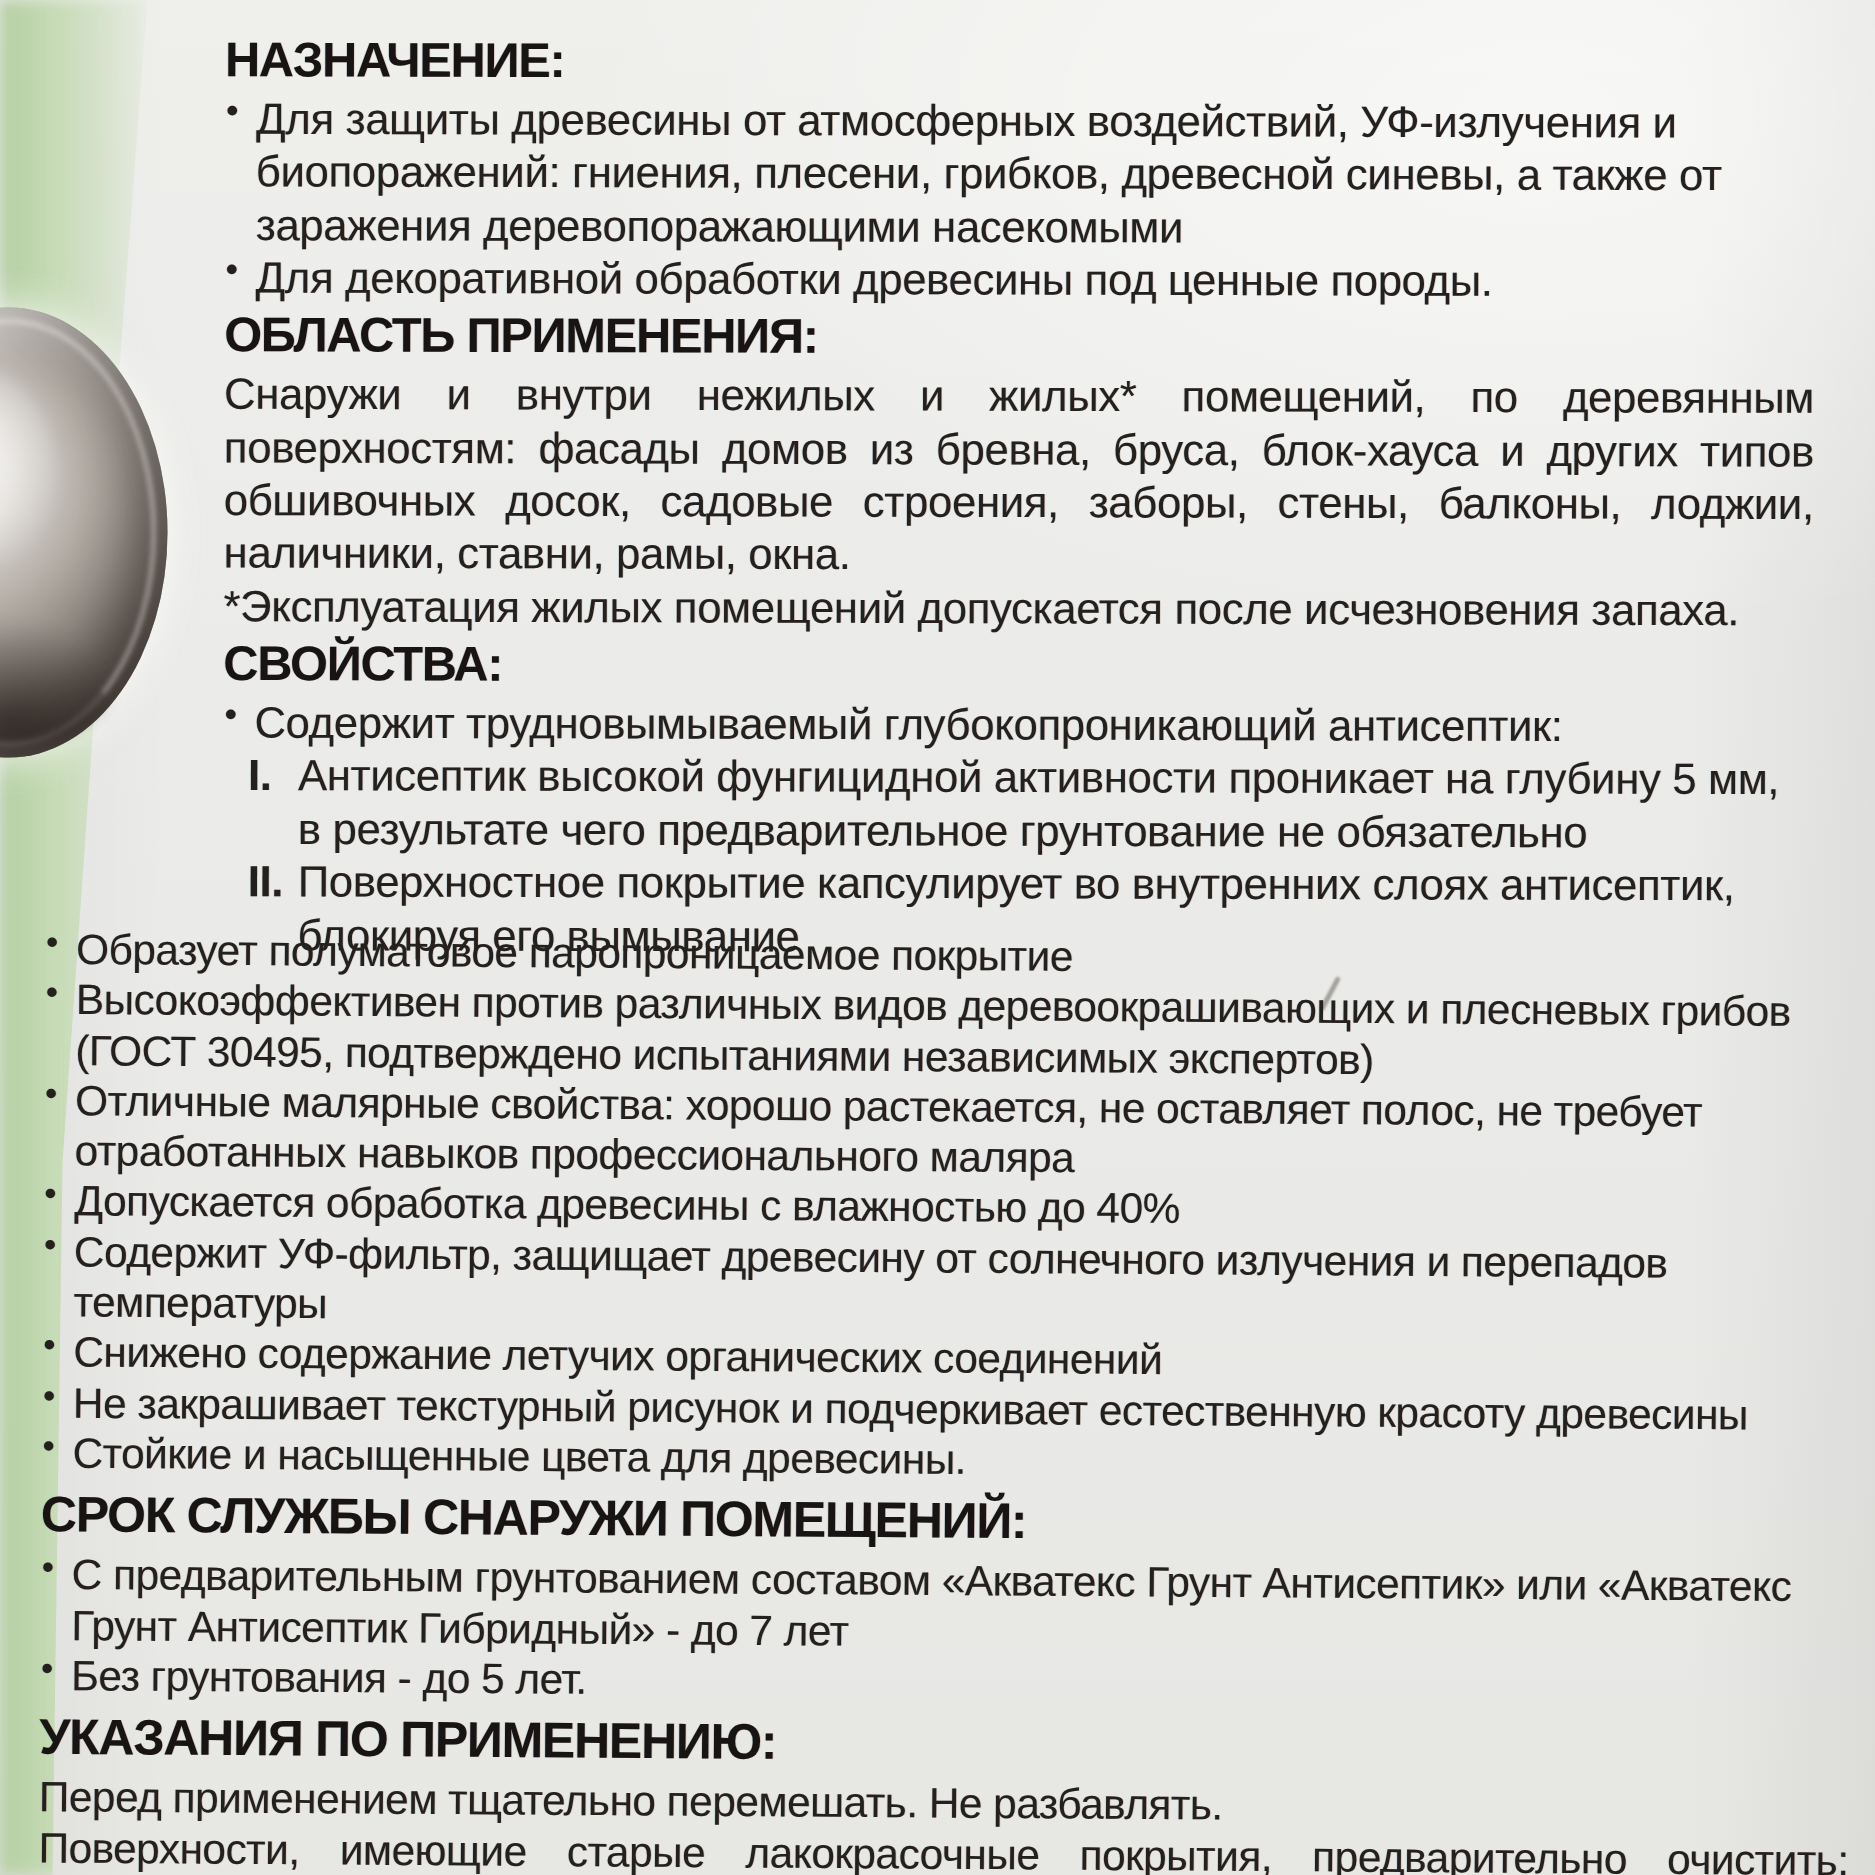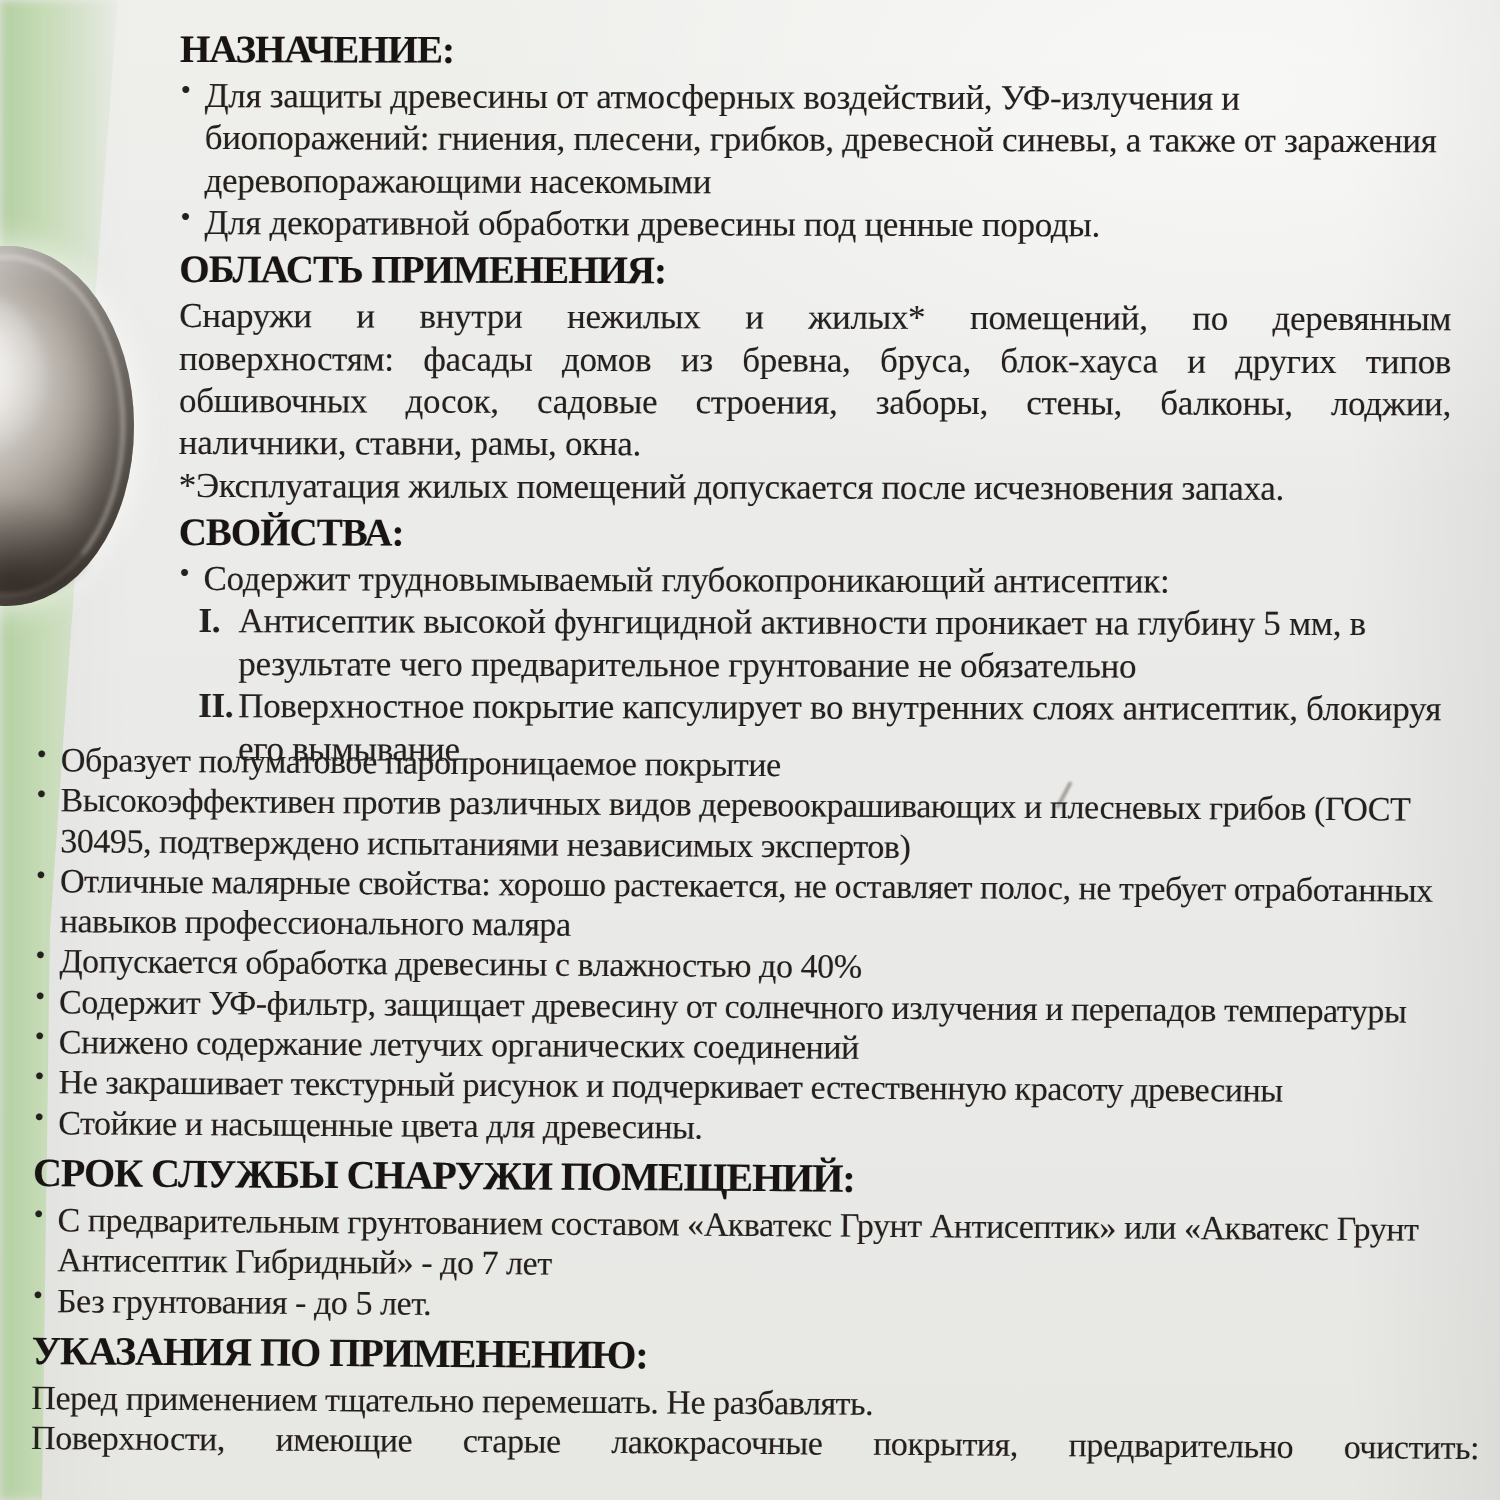--- a/index.html
+++ b/index.html
@@ -1,21 +1,21 @@
 <!DOCTYPE html>
 <html><head>
 <meta charset="utf-8">
 <style>
   html,body{margin:0;padding:0;width:1500px;height:1500px;overflow:hidden;
     font-family:"Liberation Sans","DejaVu Sans",sans-serif;}
   .photo{position:relative;width:1500px;height:1500px;color:#24201d;
     background:
       radial-gradient(1300px 700px at 82% 6%, rgba(255,255,255,.55), rgba(255,255,255,0) 60%),
       linear-gradient(90deg, rgba(0,0,0,.035) 0%, rgba(0,0,0,0) 9%, rgba(0,0,0,0) 90%, rgba(0,0,0,.05) 100%),
-      linear-gradient(180deg,#efefec 0%,#ebecea 35%,#e9eae7 70%,#e7e8e4 100%); font-family: Liberation Serif, serif;}
+      linear-gradient(180deg,#efefec 0%,#ebecea 35%,#e9eae7 70%,#e7e8e4 100%);}
   
   .green-edge{position:absolute;left:0;top:0;bottom:0;width:160px;
     background:linear-gradient(to right,#b4cfa2 0,#c6dbb6 28%,rgba(236,238,234,0) 80%);
     clip-path:polygon(0 0,118px 0,86px 28%,50px 62%,42px 100%,0 100%);
     filter:blur(5px);}
   
   .lug-glow{position:absolute;left:-150px;top:212px;width:340px;height:440px;border-radius:50%;
     background:radial-gradient(closest-side,rgba(253,253,251,.95),rgba(253,253,251,0) 74%);}
   .lug{position:absolute;left:-120px;top:246px;width:254px;height:360px;border-radius:50%;
     background:radial-gradient(circle at 30% 38%, #f2f0ed 0%, #dcd8d3 18%, #b5afa8 38%, #8d867f 56%, #6b645d 72%, #4e4740 88%, #38312b 100%);

